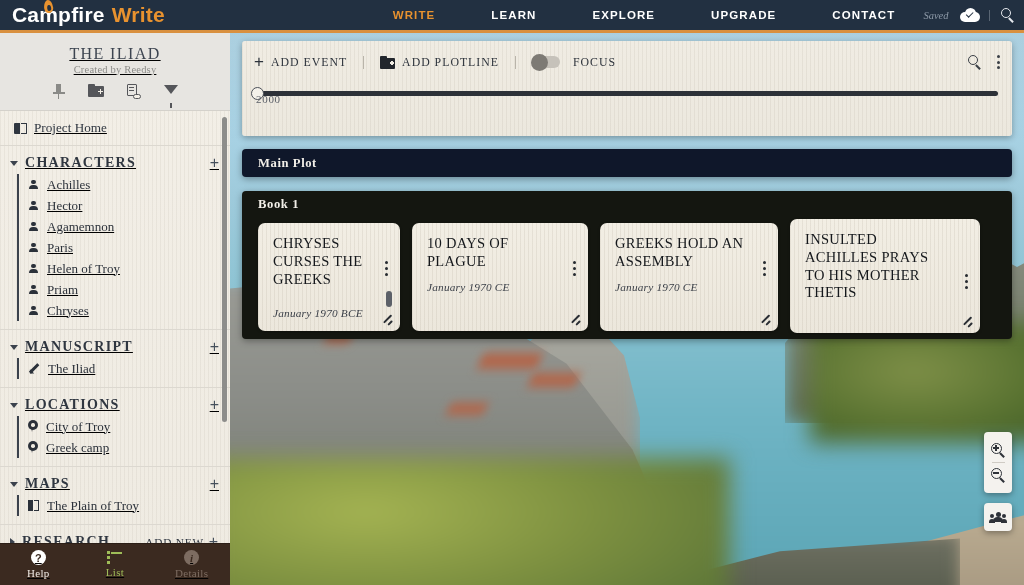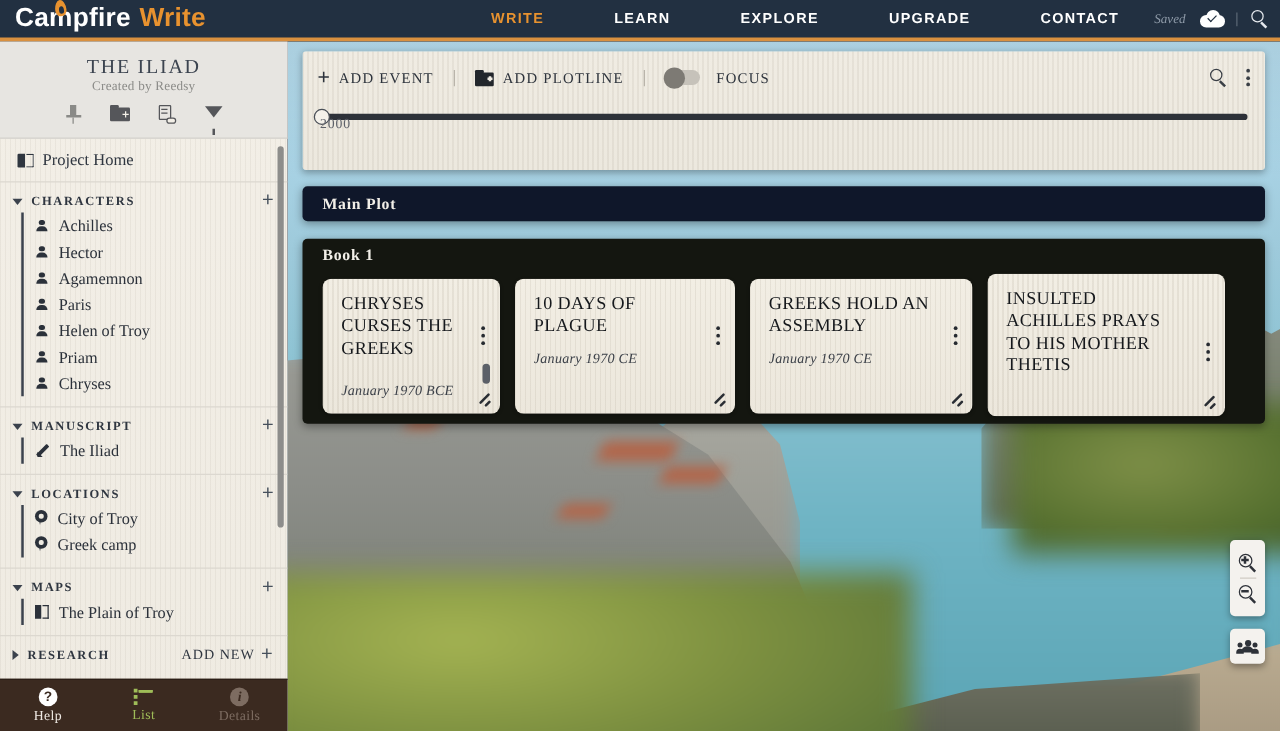--- a/index.html
+++ b/index.html
@@ -85,21 +85,21 @@
     background: currentColor; transform: rotate(45deg); transform-origin: left center;
   }
 
   
   .sidebar {
     position: absolute; left: 0; top: 33px; width: 230px; height: 552px;
     background:
       repeating-linear-gradient(90deg, rgba(150,140,125,.10) 0 1px, rgba(255,255,255,0) 1px 4px),
       linear-gradient(180deg, #f3efe7 0%, #efebe2 100%);
     z-index: 30;
-    display: flex; flex-direction: column;
+    display: flex; flex-direction: column; text-decoration: underline;
   }
   .proj-header {
     height: 78px; background: #e7e5e1; flex: 0 0 78px;
     display: flex; flex-direction: column; align-items: center;
     justify-content: center; border-bottom: 1px solid #d4d1cb;
   }
   .proj-title {
     font-size: 16px; letter-spacing: 1.4px; color: #3c4450;
     font-variant: small-caps; font-family: "Liberation Serif", serif;
   }
@@ -186,21 +186,21 @@
   .tri {
     width: 0; height: 0; border-left: 4.5px solid transparent;
     border-right: 4.5px solid transparent; border-top: 5px solid #3b424d;
     margin-right: 7px; flex: 0 0 auto;
   }
   .tri.right {
     border-left: 5px solid #3b424d; border-top: 4.5px solid transparent;
     border-bottom: 4.5px solid transparent; border-right: none;
   }
   .sec-label {
-    font-size: 10px; letter-spacing: 1.3px; color: #2f3640;
+    font-size: 14px; letter-spacing: 1.3px; color: #2f3640;
     font-variant: small-caps; font-weight: bold;
     font-family: "Liberation Serif", serif; text-transform: uppercase;
   }
   .sec-plus {
     margin-left: auto; font-size: 16px; color: #46505c; line-height: 12px;
     cursor: pointer; font-family: "Liberation Sans", sans-serif; font-weight: 300;
   }
   .addnew-txt {
     margin-left: auto; font-size: 11.3px; letter-spacing: .8px;
     color: #2f3640; font-variant: small-caps; text-transform: uppercase;

